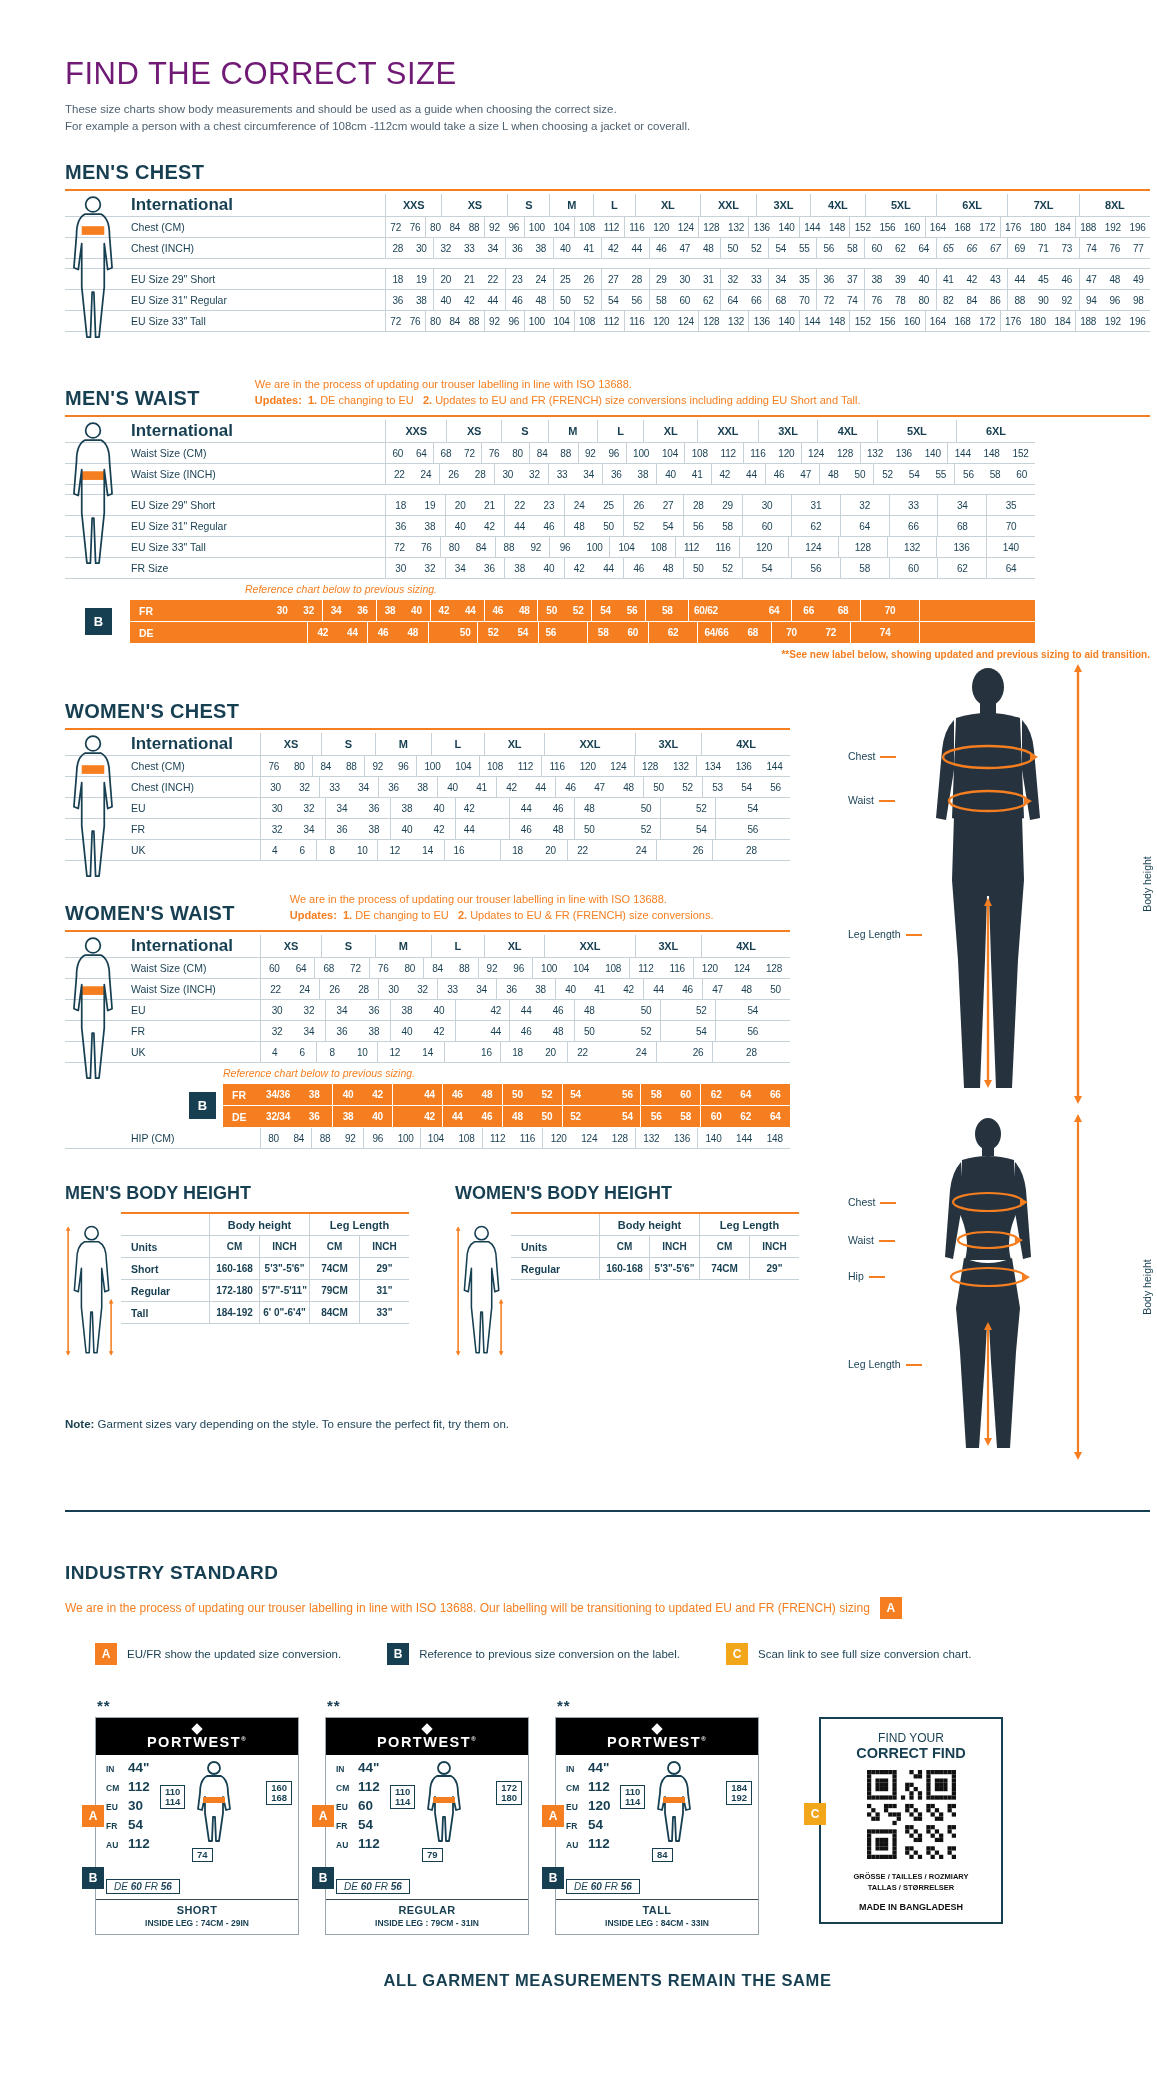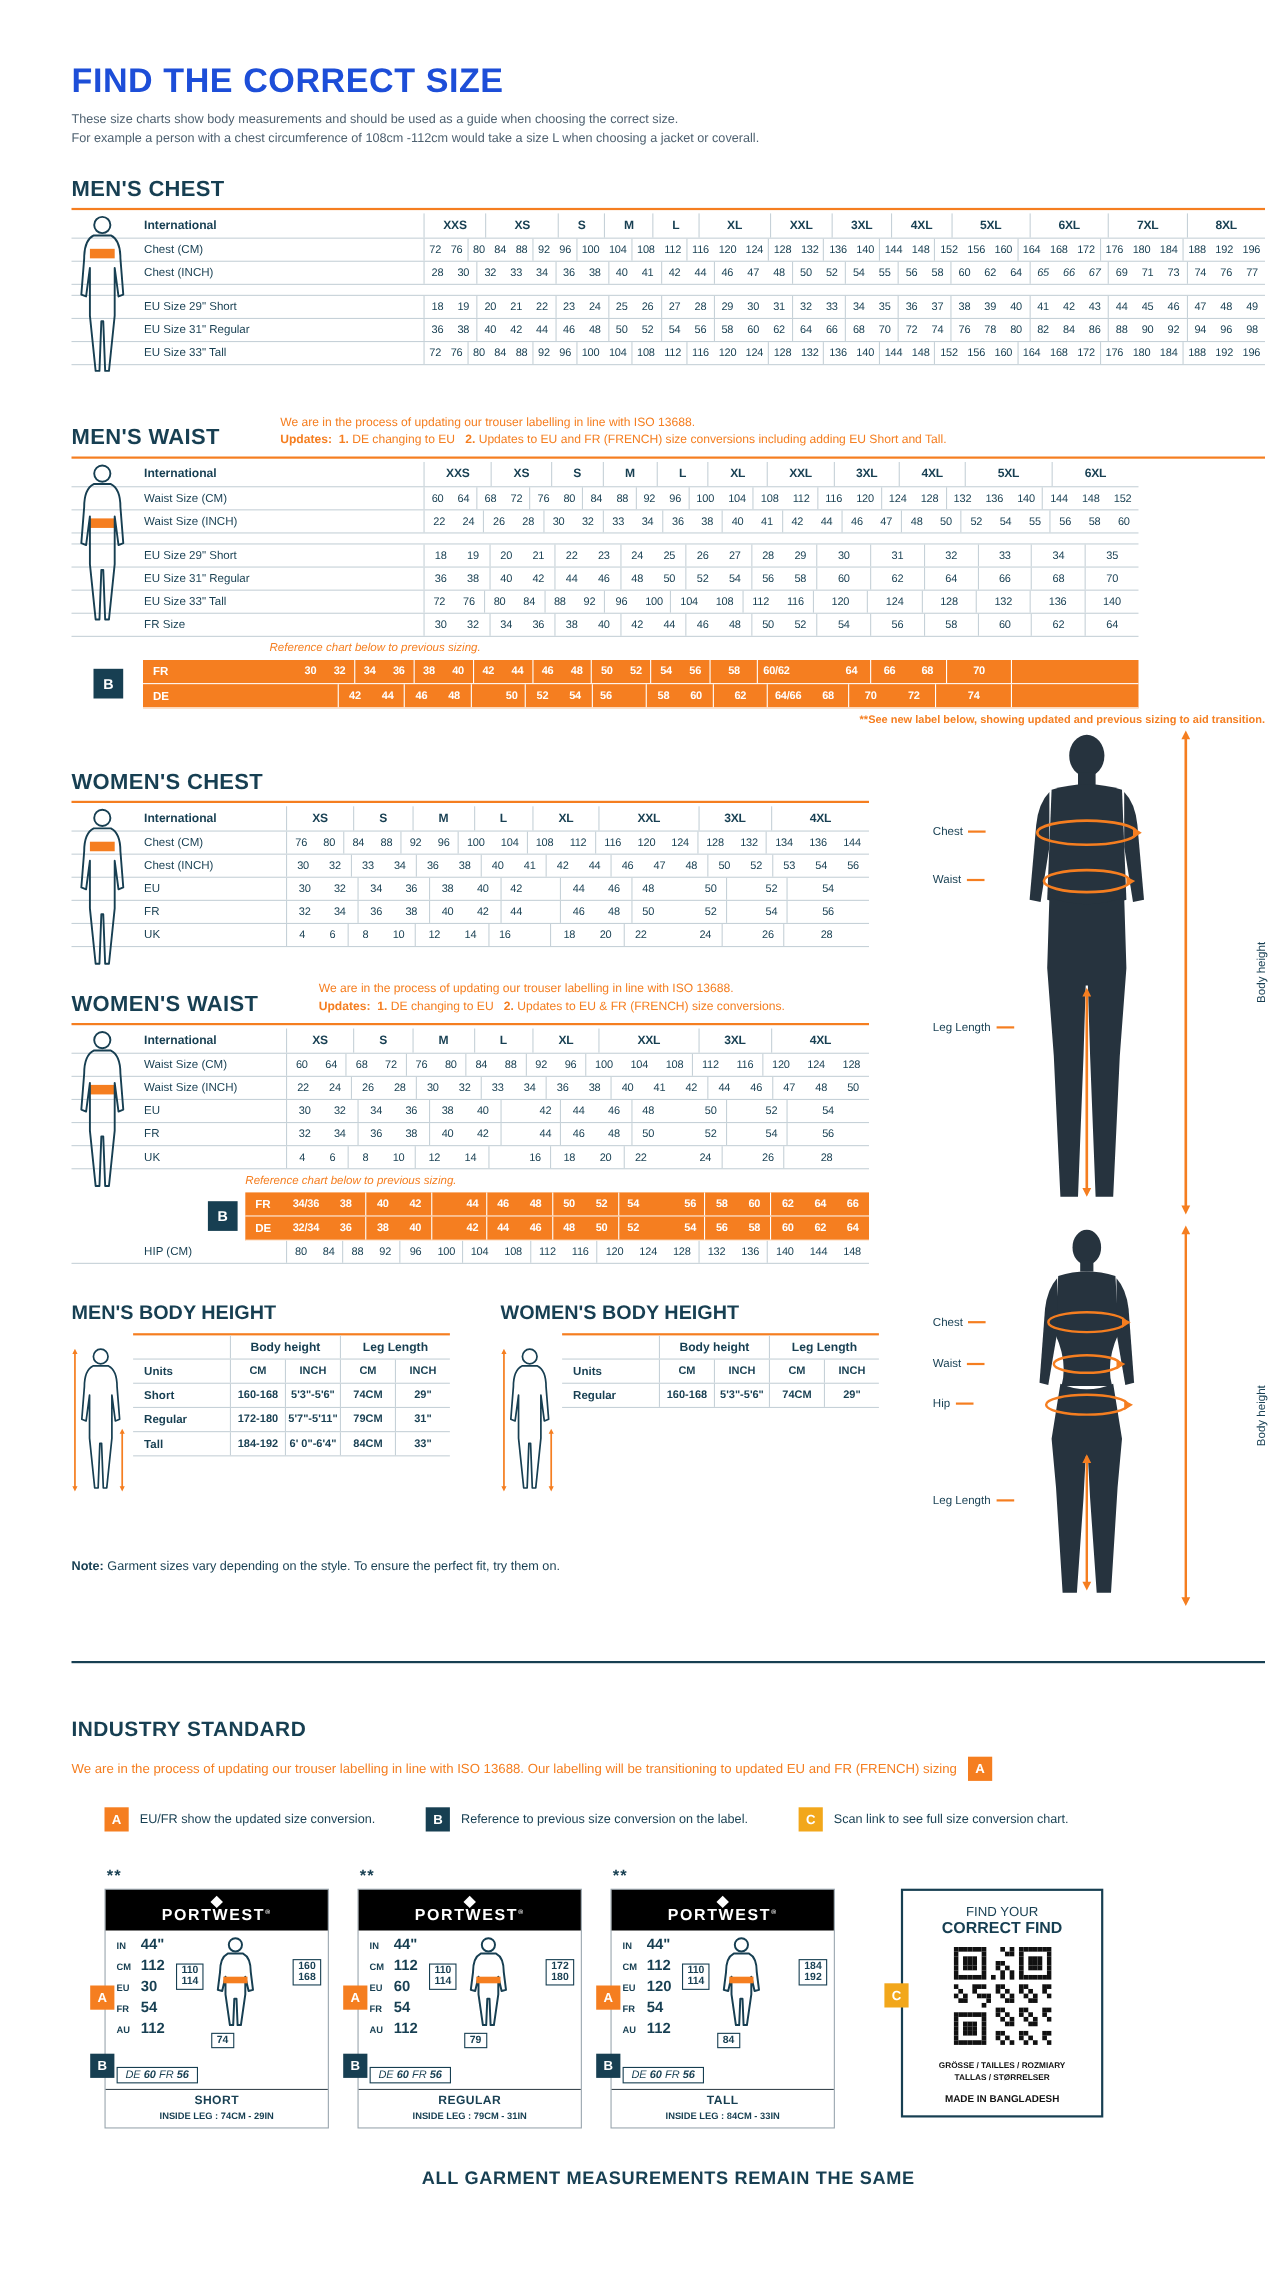--- a/index.html
+++ b/index.html
@@ -1,34 +1,34 @@
 <!DOCTYPE html>
 <html><head>
 <meta charset="utf-8">
 <style>
   html,body{margin:0;padding:0;background:#fff}
   body{width:1157px;height:2076px;position:relative;overflow:hidden;
        font-family:"Liberation Sans",sans-serif;color:#173f52;-webkit-font-smoothing:antialiased}
   .page{position:relative;width:1092px;padding:56px 0 0 65px}
 
-  h1.main-title{margin:0;font-size:31px;font-weight:700;letter-spacing:.5px;color:#1d4ed8}
+  h1.main-title{margin:0;font-size:31px;font-weight:400;letter-spacing:.5px;color:#701a75}
   .intro{margin-top:9px;font-size:11.5px;line-height:17px;color:#4e6170}
 
   .sec-title{font-size:20px;font-weight:800;letter-spacing:.3px;color:#173f52;margin:0}
   .title-row{display:flex;align-items:flex-end}
   .updates-note{margin-left:55px;font-size:11px;line-height:16px;color:#f57e20;padding-bottom:2px}
   .updates-note b{font-weight:700}
 
   
   .sizetable{position:relative;margin-top:5px}
   .st-topline{height:3px;background:#f5a15c;border-top:2px solid #f57e20;background:transparent}
   .st-row{display:flex;align-items:stretch;height:20px;border-bottom:1px solid #c6d1d8;position:relative}
   .st-row.thead{height:22px}
   .st-label{display:flex;align-items:center;padding-left:66px;font-size:10.5px;flex:0 0 auto;box-sizing:border-box}
-  .thead .st-label{font-weight:700;font-size:11px}
+  .thead .st-label{font-weight:700;font-size:17px}
   .st-cells{display:flex;flex:0 0 auto;border-left:1px solid #c6d1d8;box-sizing:border-box}
   .st-cell{display:flex;align-items:center;font-size:10px;letter-spacing:-.2px;min-width:0}
   .st-cell span{flex:1;text-align:center;white-space:nowrap}
   .st-cell + .st-cell{border-left:1px solid #c6d1d8}
   .thead .st-cell{font-weight:700;font-size:11px}
   .st-gap{height:9px;border-bottom:1px solid #c6d1d8}
   .st-note{font-style:italic;color:#f57e20;font-size:10.5px;margin:4px 0 3px 0;height:14px}
   .st-endnote{color:#f57e20;font-size:10px;font-weight:600;text-align:right;margin-top:5px}
   .st-row.orange{background:#f57e20;color:#fff;border-bottom:1px solid #fff;height:21px}
   .orange .o-label{display:flex;align-items:center;padding-left:9px;font-weight:700;font-size:10.5px;box-sizing:border-box}

